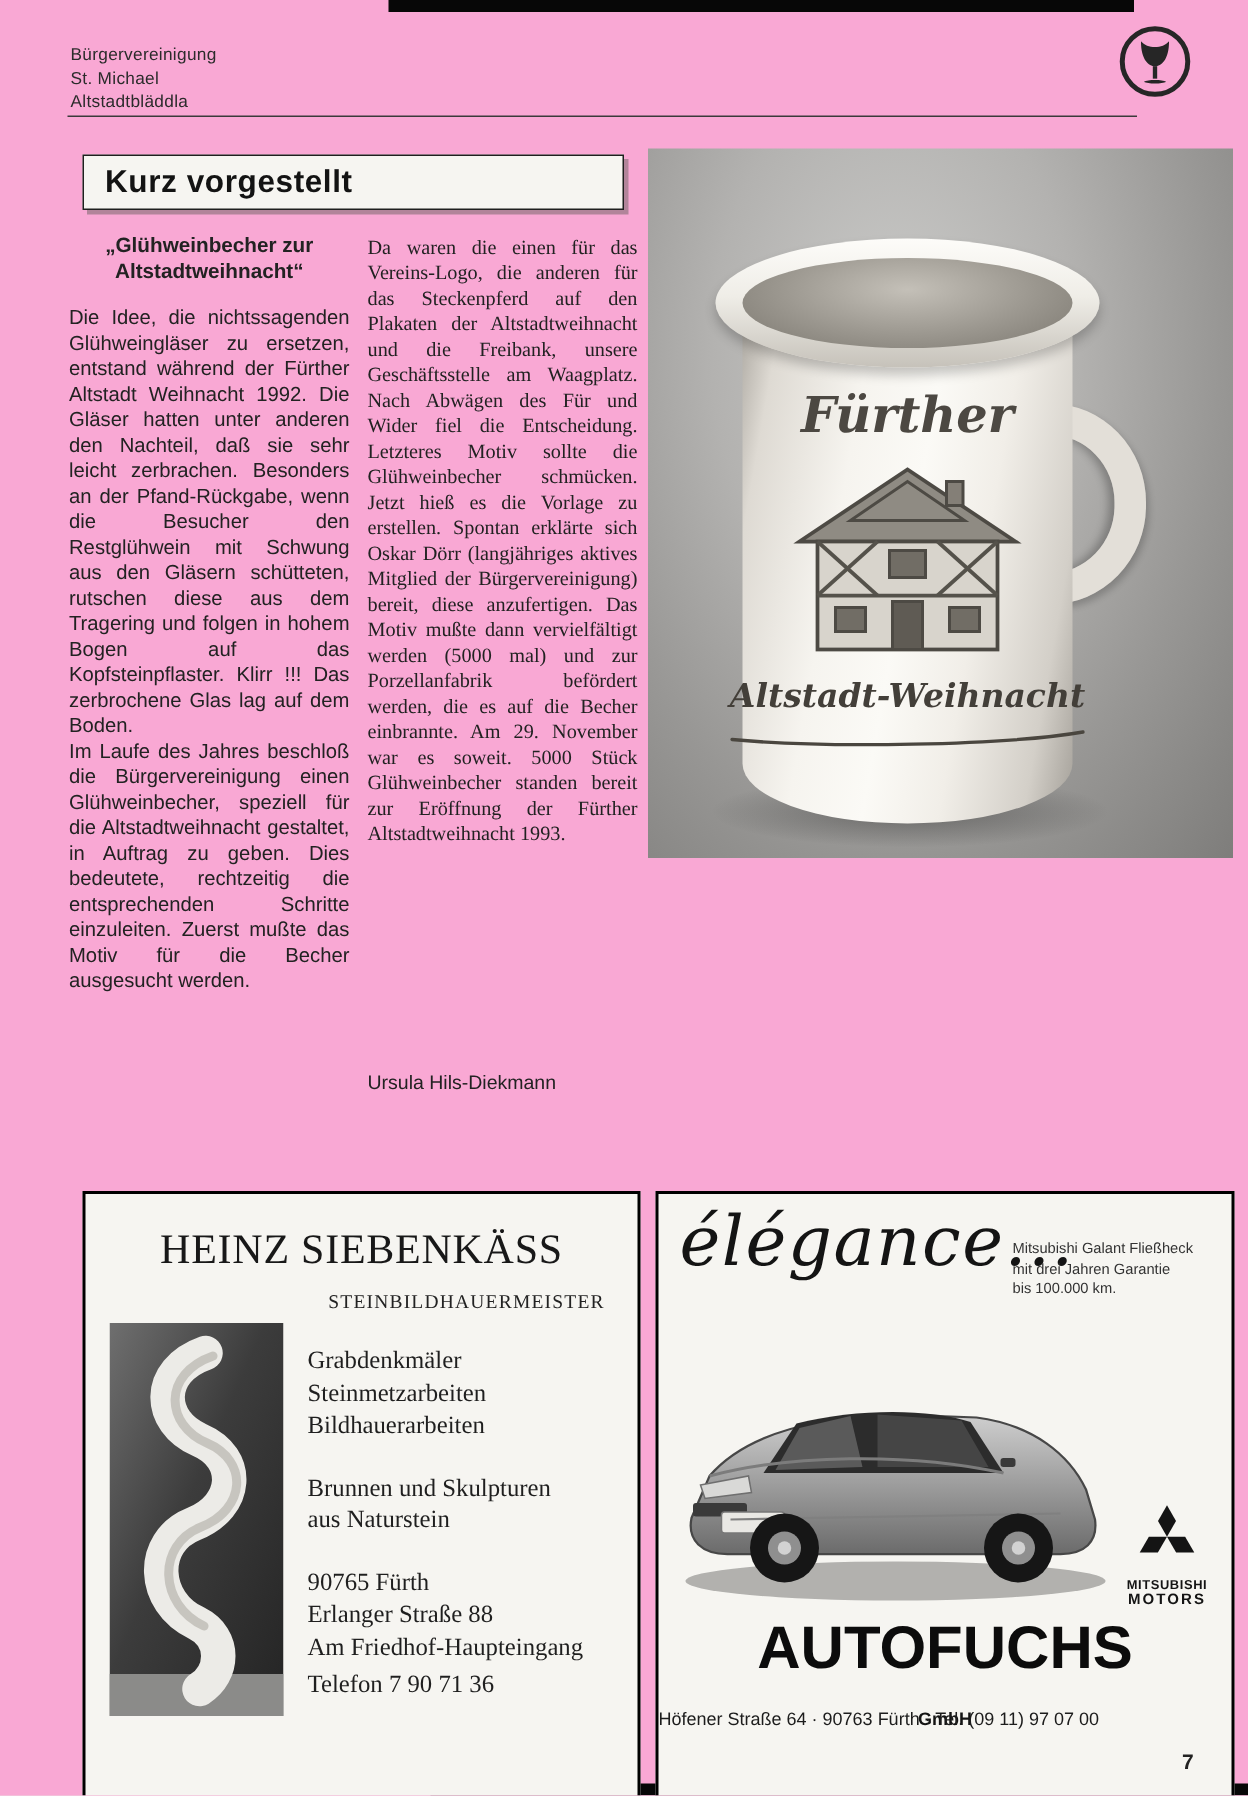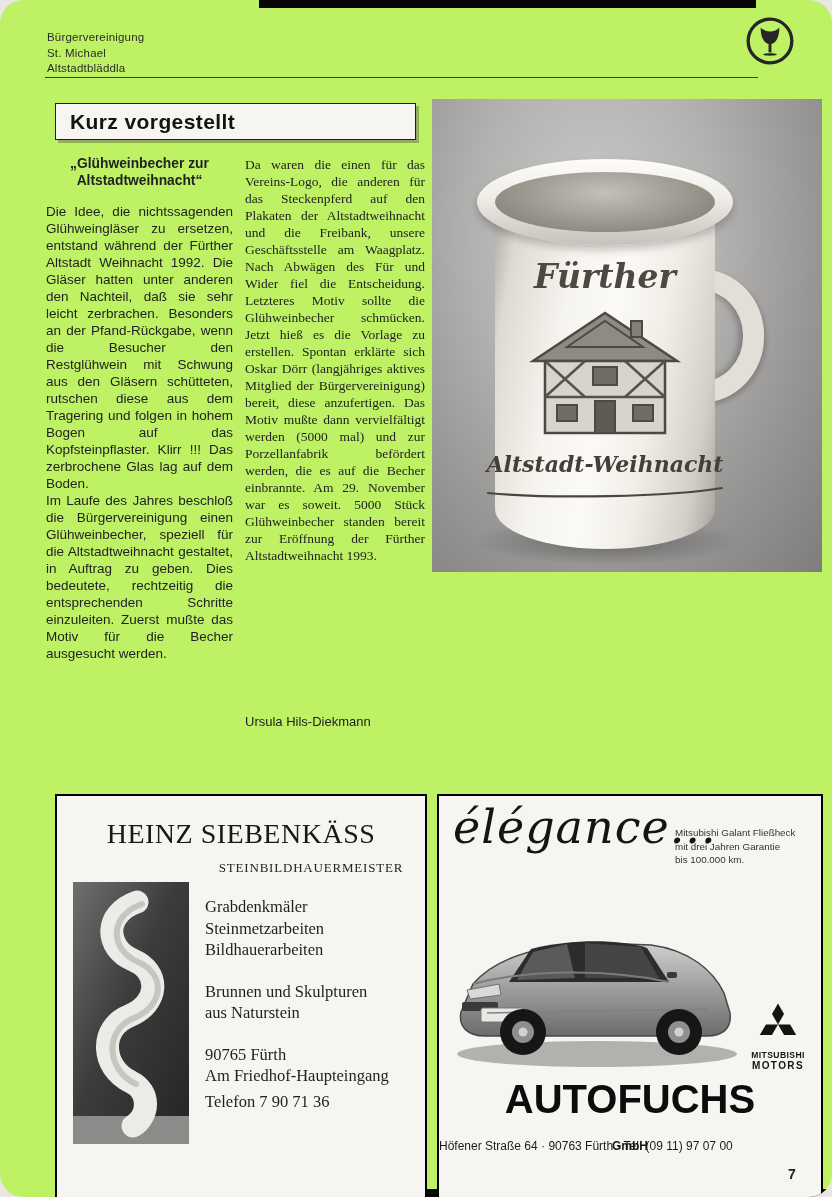--- a/index.html
+++ b/index.html
@@ -1,18 +1,18 @@
 <!DOCTYPE html>
 <html lang="de"><head>
 <meta charset="utf-8">
 <style>
   * { margin:0; padding:0; box-sizing:border-box; }
   html,body { width:832px; height:1197px; }
   body { background:#e9e7e3; font-family:"Liberation Sans", sans-serif; }
-  .page { position:relative; width:832px; height:1197px; background:#bef264; overflow:hidden; color:#1e1e1e;border-radius:23px; }
+  .page { position:relative; width:832px; height:1197px; background:#f9a8d4; overflow:hidden; color:#1e1e1e; }
 
   .scan-bar { position:absolute; background:#070707; }
   .scan-bar-top { left:259px; top:0; width:497px; height:8px; }
   .scan-bar-bottom { left:287px; top:1189px; width:545px; height:8px; }
 
   .masthead { position:absolute; left:47px; top:30px; font-size:11.5px; line-height:15.5px; color:#2b2b2b; letter-spacing:0.2px; }
   .masthead-rule { position:absolute; left:45px; top:77px; width:713px; border-top:1.3px solid #3a3a3a; }
   .logo { position:absolute; left:744px; top:15px; width:52px; height:52px; }
 
   .section-box { position:absolute; left:55px; top:103px; width:361px; height:37px; border:1.5px solid #1f1f1f;
@@ -169,20 +169,21 @@
         <div>Grabdenkmäler</div>
         <div>Steinmetzarbeiten</div>
         <div>Bildhauerarbeiten</div>
       </div>
       <div class="hs-group">
         <div>Brunnen und Skulpturen</div>
         <div>aus Naturstein</div>
       </div>
       <div class="hs-group" style="margin-bottom:0;">
         <div>90765 Fürth</div>
+        <div>Erlanger Straße 88</div>
         <div>Am Friedhof-Haupteingang</div>
       </div>
       <div class="hs-phone">Telefon 7 90 71 36</div>
     </div>
   </section>
 
   <section class="ad ad-right">
     <div class="elegance">élégance...</div>
     <div class="galant-info">
       <div>Mitsubishi Galant Fließheck</div>

